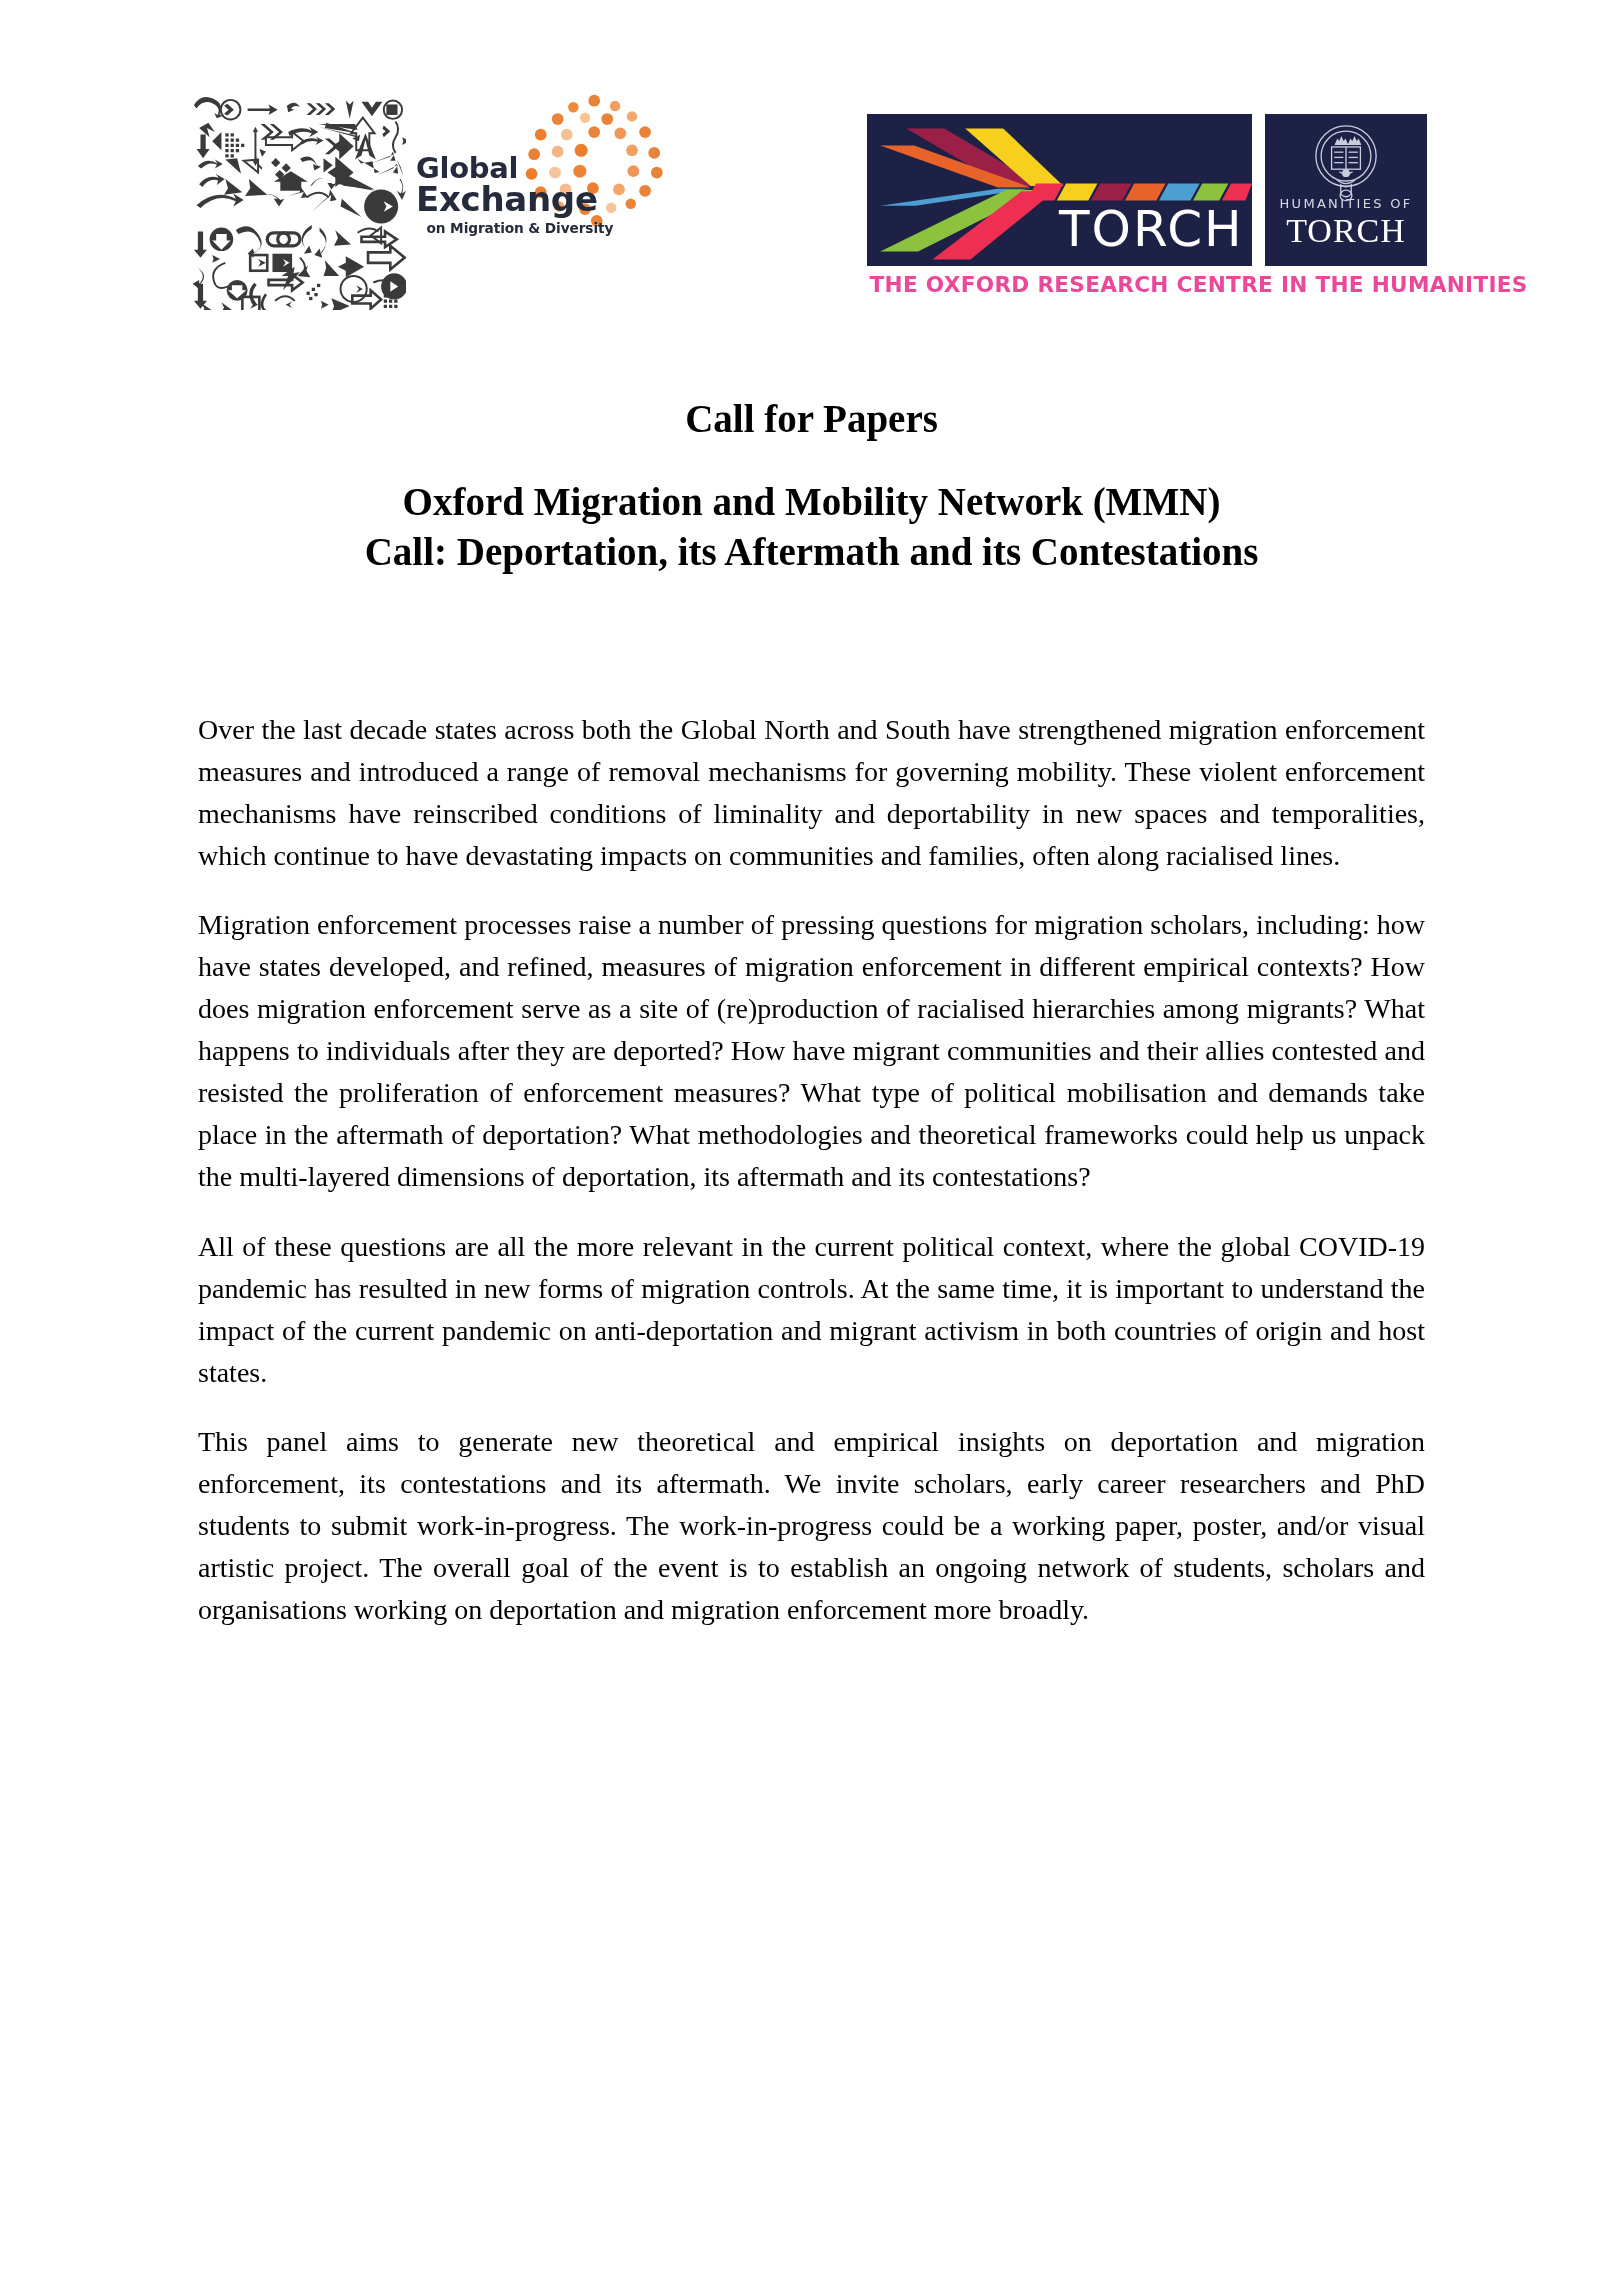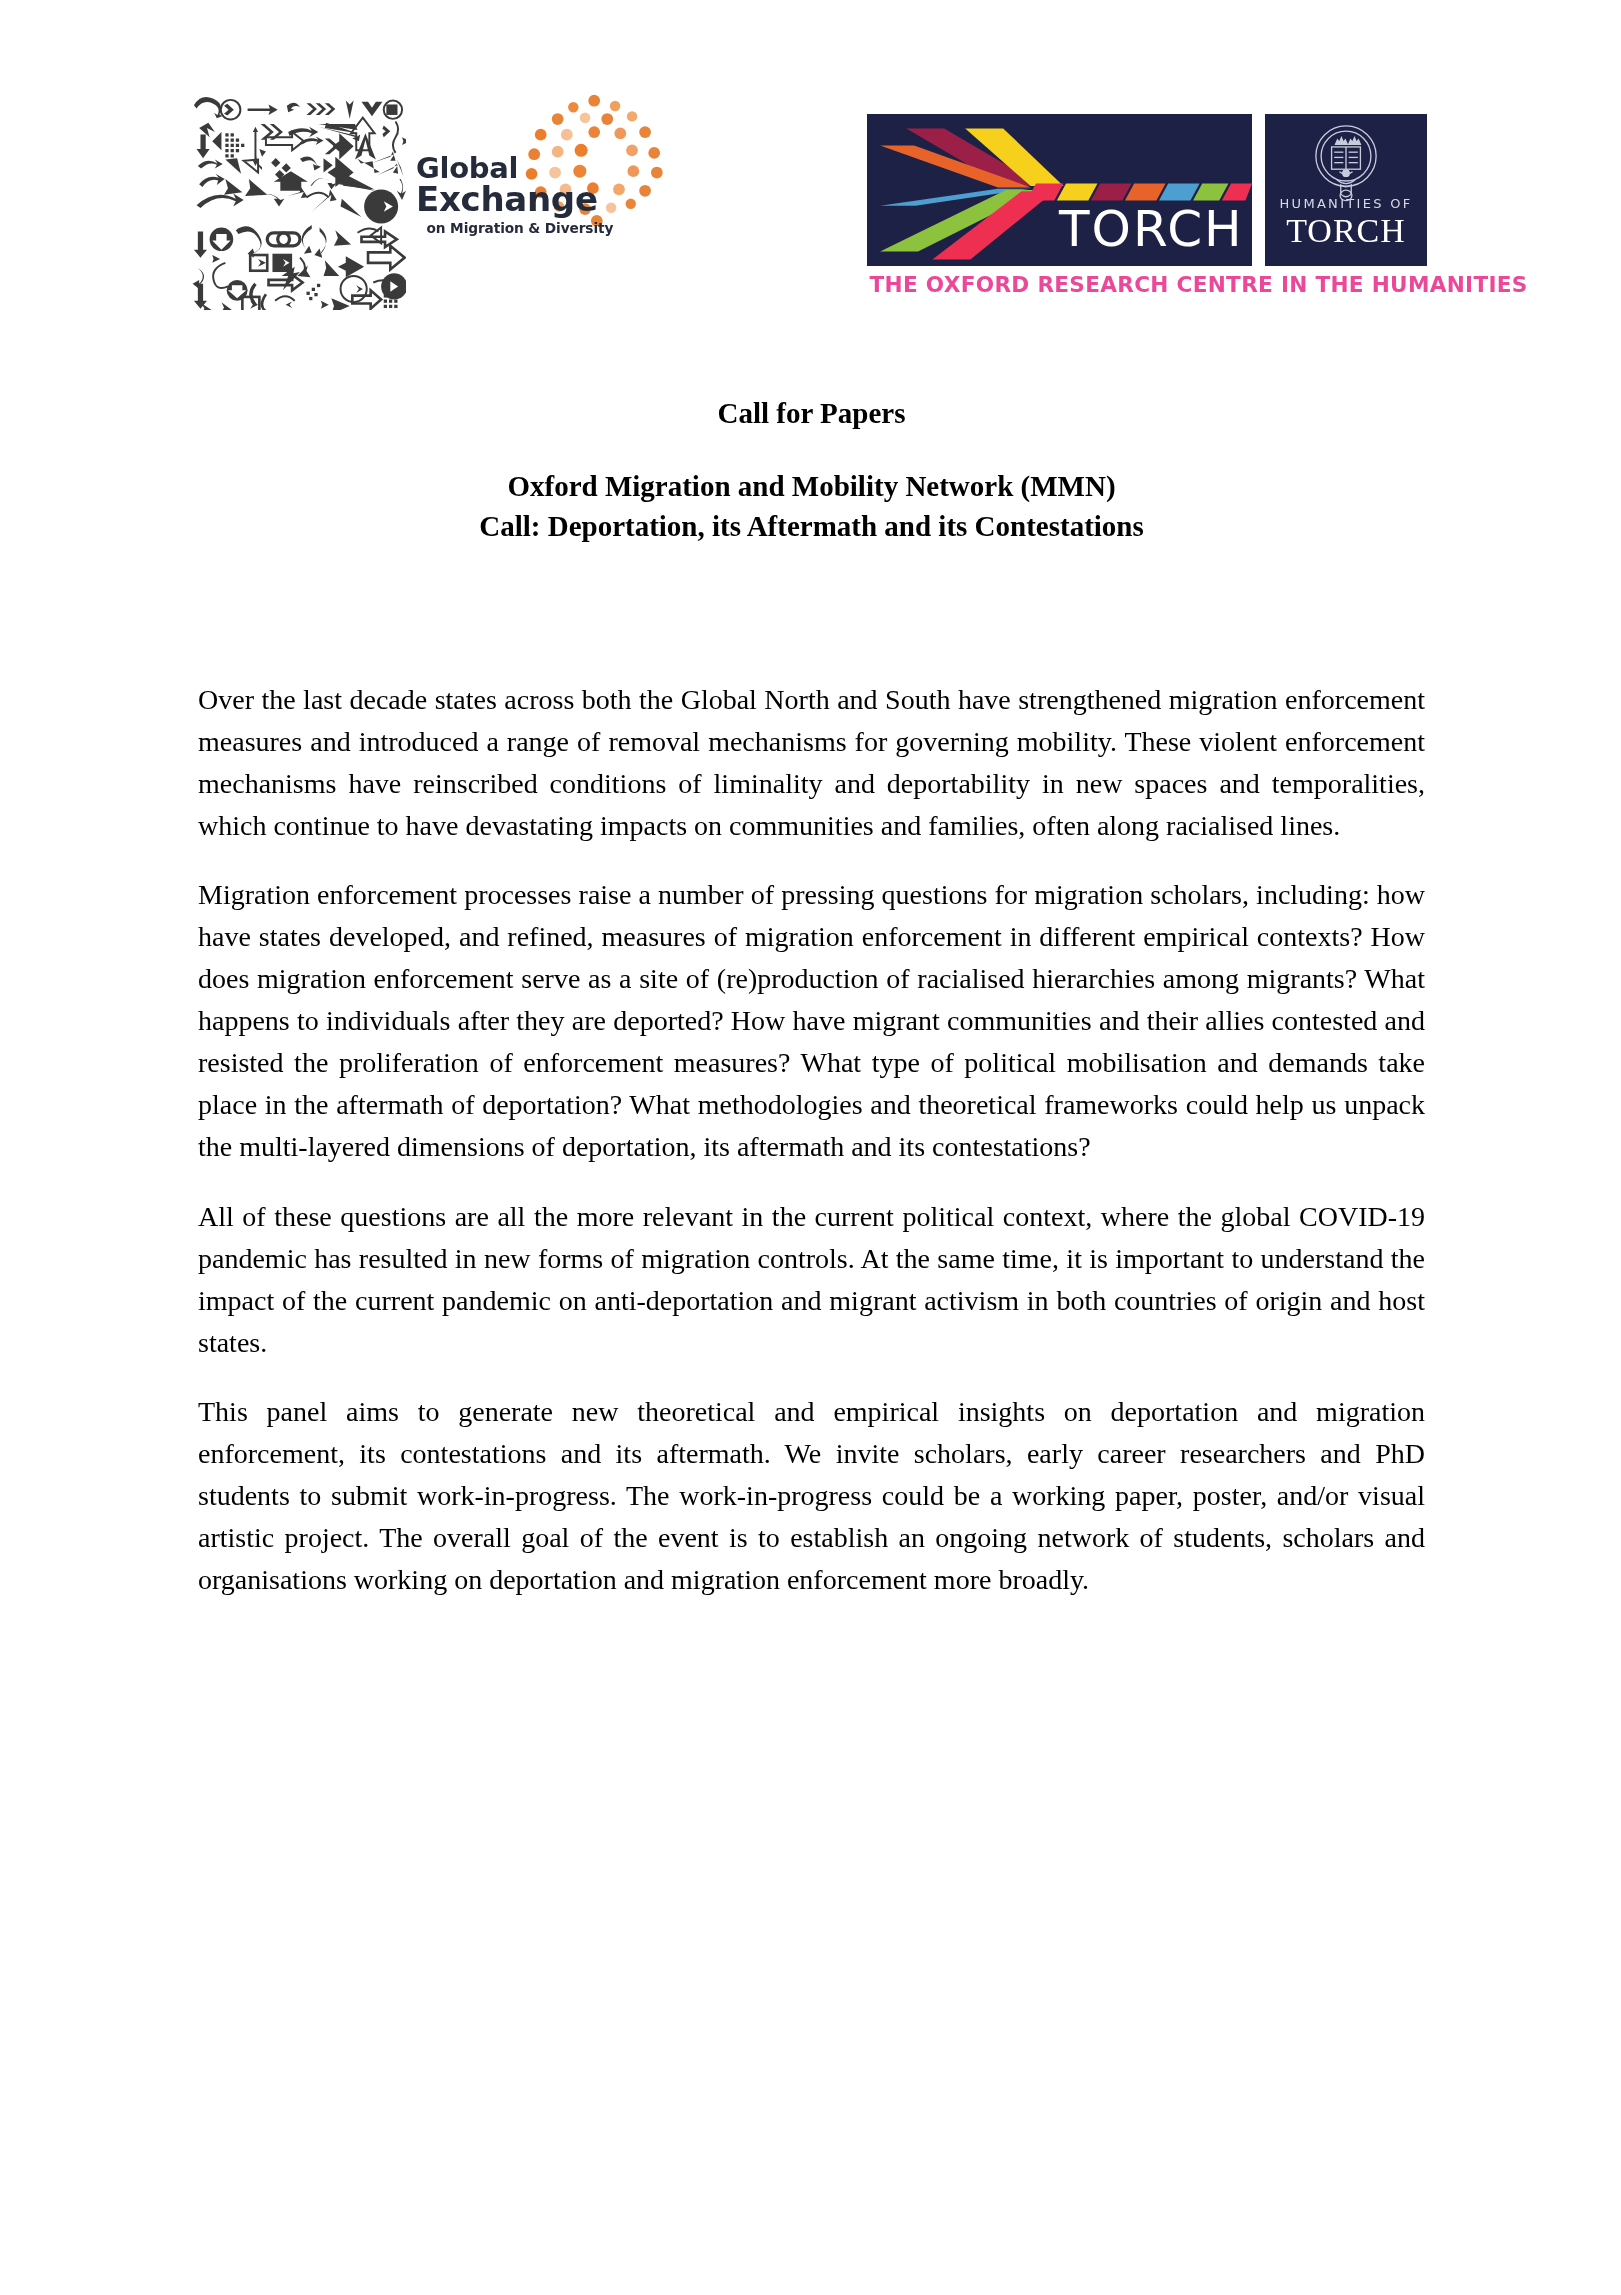--- a/index.html
+++ b/index.html
@@ -164,21 +164,21 @@
   
   .doc {
     position: absolute;
     left: 198px;
     top: 399px;
     width: 1227px;
   }
   .title-block { text-align: center; }
   .t-line {
     font-weight: bold;
-    font-size: 29px;
+    font-size: 39px;
     line-height: 1.0;
   }
   .sp-1 { height: 44px; }
   .sp-2 { height: 10.5px; }
   .sp-3 { height: 52px; }
   .sp-4 { height: 86px; }
 
   p.body-par {
     font-size: 28px;
     line-height: 1.50;

